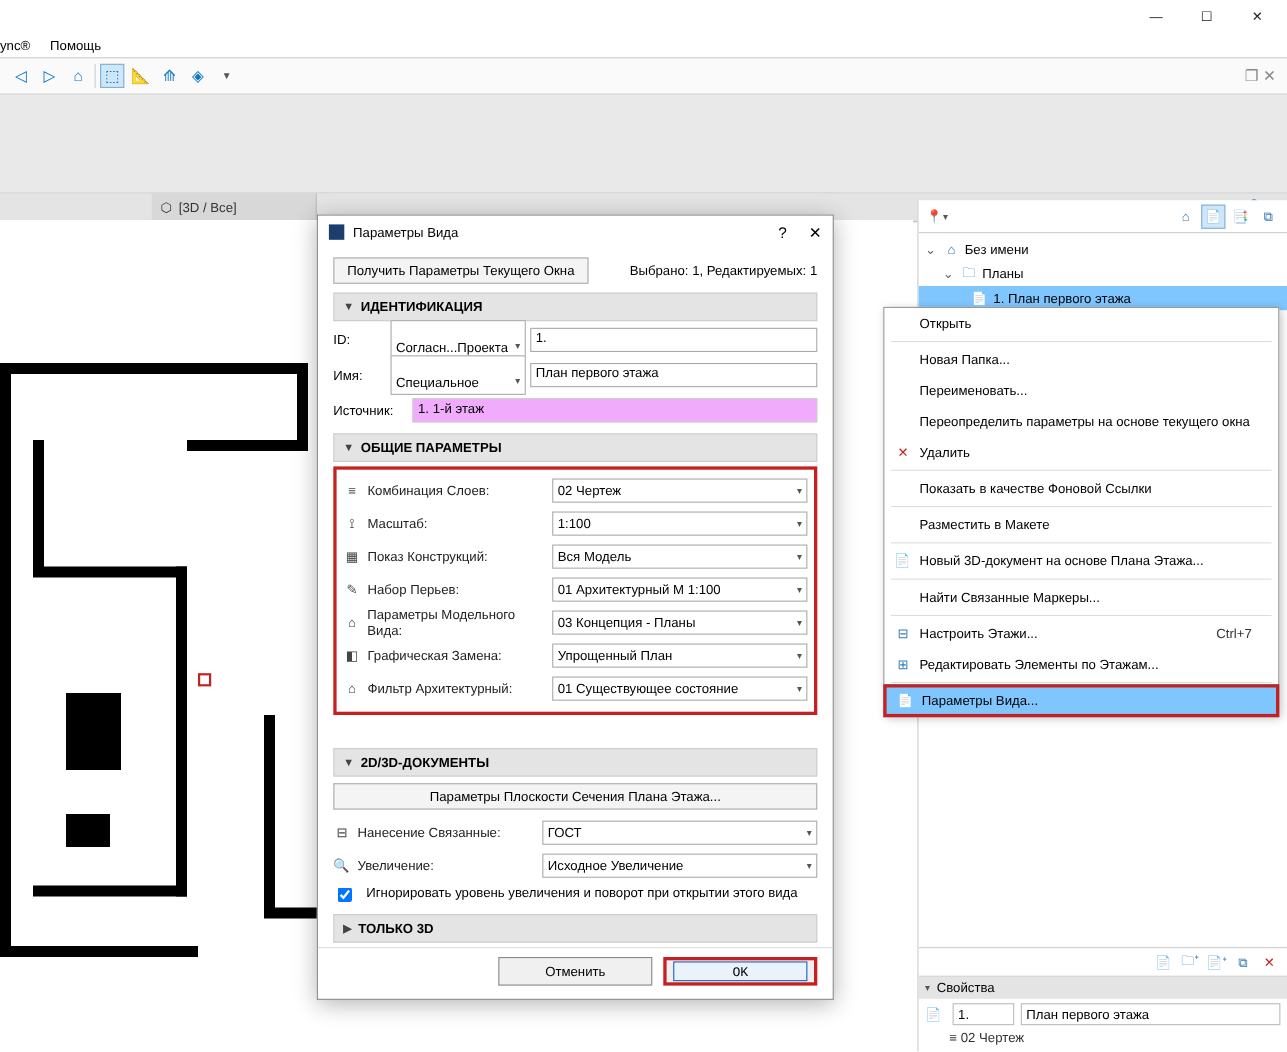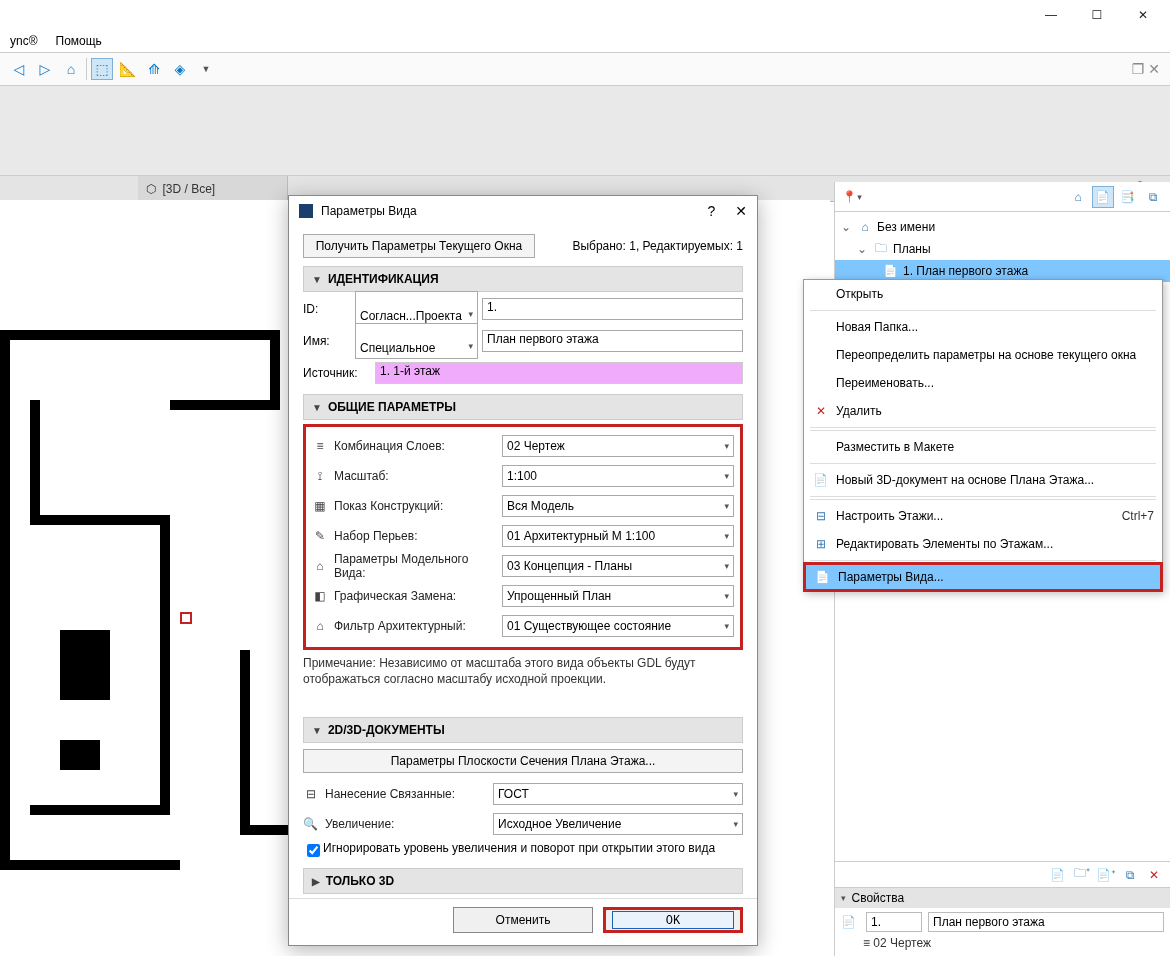--- a/index.html
+++ b/index.html
@@ -1,19 +1,19 @@
 <!DOCTYPE html>
 <html><head>
 <meta charset="utf-8">
 <style>
   * { box-sizing: border-box; font-family: "Segoe UI", Tahoma, sans-serif; font-size: 12px; }
   body { margin: 0; background: #fff; width: 1170px; height: 956px; position: relative; overflow: hidden; }
   .titlebar { height: 30px; display: flex; justify-content: flex-end; align-items: center; padding-right: 4px; }
   .titlebar .btn { width: 46px; height: 30px; display: flex; align-items: center; justify-content: center; color: #222; }
-  .menubar { height: 22px; display: flex; align-items: center; padding-left: 10px; gap: 18px; }
+  .menubar { height: 22px; display: flex; align-items: center; padding-left: 0; gap: 18px; }
   .menubar span { color: #000; }
   .rowtools { height: 34px; border-top: 1px solid #ccc; border-bottom: 1px solid #ccc; display: flex; align-items: center; gap: 4px; padding-left: 8px; background: #fafafa; position: relative; }
   .rowtools .icon { width: 22px; height: 22px; display: flex; align-items: center; justify-content: center; color: #0a78c7; font-size: 14px; }
   .rowtools .icon.sel { background: #cfe6f7; border: 1px solid #7fb0d6; }
   .rowtools .right { position:absolute; right:10px; display:flex; gap:4px; align-items:center;}
   .midgray { background: #e9e9e9; height: 90px; border-bottom: 1px solid #ccc; }
   .tabbar { height: 26px; background: #e4e4e4; display: flex; align-items: stretch; border-bottom: 1px solid #bbb; position: relative; }
   .tab { width: 150px; background: #d8d8d8; border-right: 1px solid #bbb; display: flex; align-items: center; gap: 6px; padding: 0 8px; color: #333; }
   .tabbar .right-ind { position: absolute; right: 6px; top: 2px; display: flex; gap: 4px; align-items: center; }
   .canvas { position: absolute; left: 0; top: 200px; width: 830px; height: 756px; background: #fff; }
@@ -60,21 +60,21 @@
   .dialog .note { margin-top:6px; color:#333; line-height:1.3; font-size:12px; }
   .dialog .botbtns { border-top:1px solid #ddd; padding:8px 14px 12px; display:flex; justify-content:flex-end; gap:10px;}
   .dialog .b { width:140px; height:26px; border:1px solid #888; background:#f0f0f0; }
   .dialog .b.ok { border:3px solid #c62121;}
   .dialog .b.ok .inner { display:block; width:100%; height:100%; border:1px solid #1a62b8; background:#eaf2fb; line-height:19px;font-family:Liberation Mono, monospace;}
   .dialog .pico { width:16px; display:flex; justify-content:center; color:#444;}
   
   .ctx { position:absolute; left:803px; top:279px; width:360px; border:1px solid #999; background:#fff; box-shadow:2px 2px 8px rgba(0,0,0,0.25); z-index:60;}
   .ctx .item { height:28px; display:flex; align-items:center; padding:0 10px 0 32px; position:relative;}
   .ctx .item .mico { position:absolute; left:8px; width:18px; color:#3a7db5; display:flex; justify-content:center;}
-  .ctx .item .kb { position:absolute; right:8px; color:#333;}
+  .ctx .item .kb { position:absolute; right:24px; color:#333;}
   .ctx .sep { height:1px; background:#ddd; margin:2px 6px;}
   .ctx .item.hl { background:#7fc6ff; border:3px solid #c62121; height:30px; margin:-1px;}
   .caret{font-size:9px;color:#555;}
 </style>
 </head>
 <body>
 
 <div class="titlebar">
   <div class="btn">—</div>
   <div class="btn">☐</div>
@@ -306,21 +306,20 @@
           <div class="plbl">
             <span class="pico">⌂</span>
             <span>Фильтр Архитектурный:</span>
           </div>
           <div class="psel">
             <span>01 Существующее состояние</span>
             <span class="caret">▾</span>
           </div>
         </div>
     </div>
-    <div class="note">Примечание: Независимо от масштаба этого вида объекты GDL будут отображаться согласно масштабу исходной проекции.</div>
 
     <div class="sect" style="margin-top:30px">
       <span class="arrow">▼</span>
         <span>2D/3D-ДОКУМЕНТЫ</span>
     </div>
     <div style="padding:6px 0;">
       <button style="width:100%;height:24px;border:1px solid #aaa;background:#f4f4f4">Параметры Плоскости Сечения Плана Этажа...</button>
     </div>
     <div class="prow">
         <div class="plbl">
@@ -335,21 +334,21 @@
     <div class="prow">
         <div class="plbl">
           <span class="pico">🔍</span>
           <span>Увеличение:</span>
         </div>
         <div class="psel">
           <span>Исходное Увеличение</span>
           <span class="caret">▾</span>
         </div>
       </div>
-    <div style="display:flex;gap:0;align-items:flex-start;margin-top:2px;">
+    <div style="display:flex;gap:10px;align-items:flex-start;margin-top:2px;">
       <input type="checkbox" checked="" style="">
       <span style="flex:1">Игнорировать уровень увеличения и поворот при открытии этого вида</span>
     </div>
 
     <div class="sect" style="margin-top:8px">
       <span class="arrow">▶</span>
         <span>ТОЛЬКО 3D</span>
     </div>
   </div>
   <div class="botbtns">
@@ -362,40 +361,46 @@
 
 <div class="ctx">
   <div class="item">
       <span>Открыть</span>
     </div>
   <div class="sep"></div>
   <div class="item">
       <span>Новая Папка...</span>
     </div>
   <div class="item">
+      <span>Переименовать...</span>
+    </div>
+  <div class="item">
       <span>Переопределить параметры на основе текущего окна</span>
-    </div>
-  <div class="item">
-      <span>Переименовать...</span>
     </div>
   <div class="item">
       <span class="mico" style="color:#c62121">✕</span>
       <span>Удалить</span>
     </div>
   <div class="sep"></div>
+  <div class="item">
+      <span>Показать в качестве Фоновой Ссылки</span>
+    </div>
   <div class="sep"></div>
   <div class="item">
       <span>Разместить в Макете</span>
     </div>
   <div class="sep"></div>
   <div class="item">
       <span class="mico">📄</span>
       <span>Новый 3D-документ на основе Плана Этажа...</span>
     </div>
   <div class="sep"></div>
+  <div class="item">
+      <span>Найти Связанные Маркеры...</span>
+    </div>
   <div class="sep"></div>
   <div class="item">
       <span class="mico">⊟</span>
       <span>Настроить Этажи...</span>
       <span class="kb">Ctrl+7</span>
     </div>
   <div class="item">
       <span class="mico">⊞</span>
       <span>Редактировать Элементы по Этажам...</span>
     </div>

